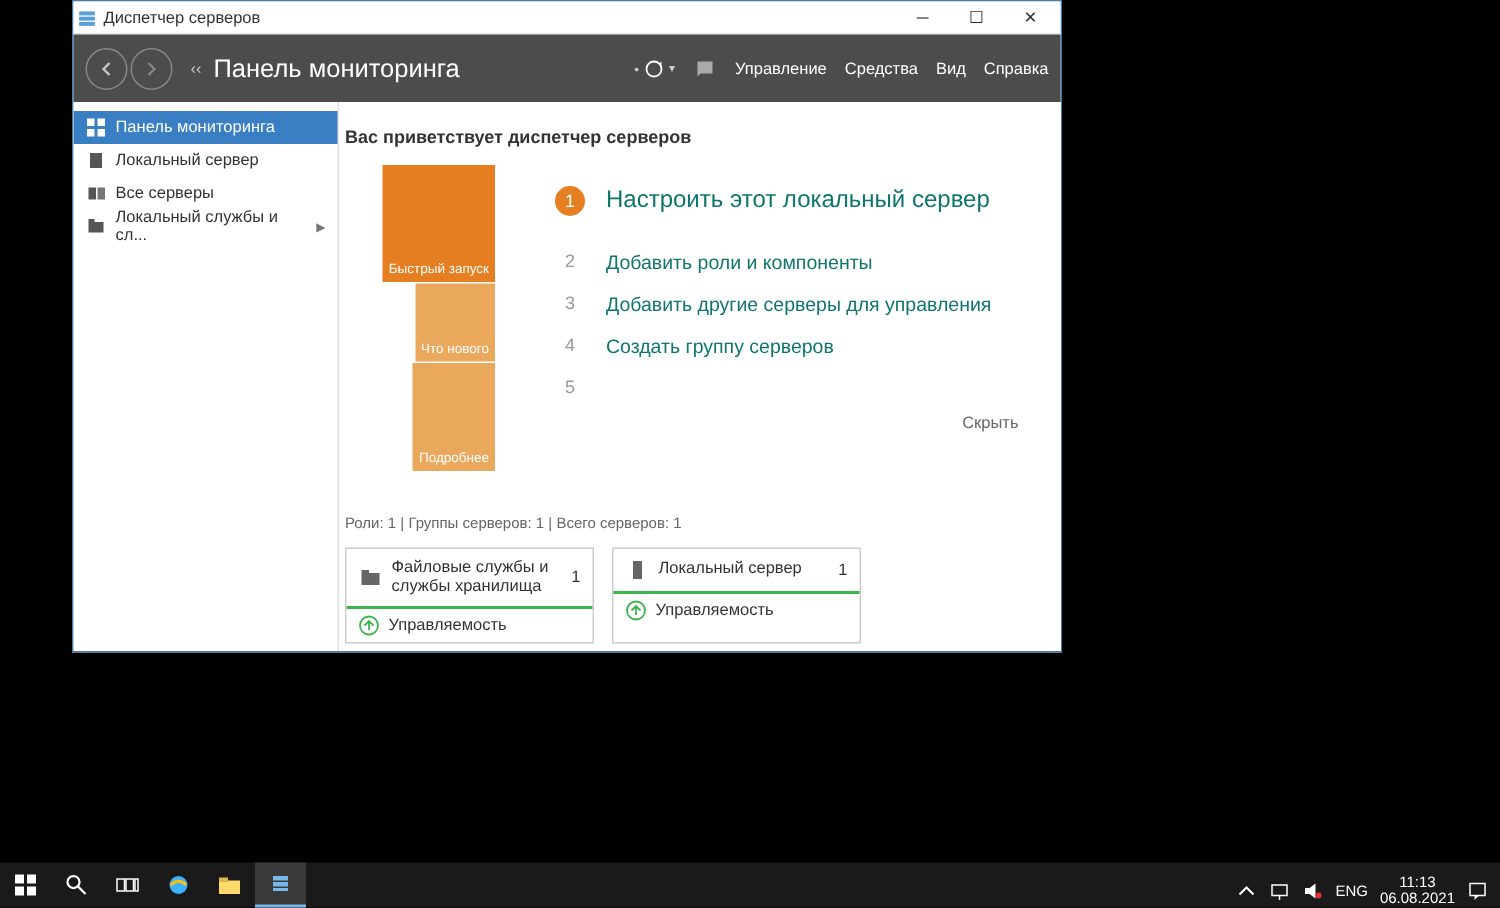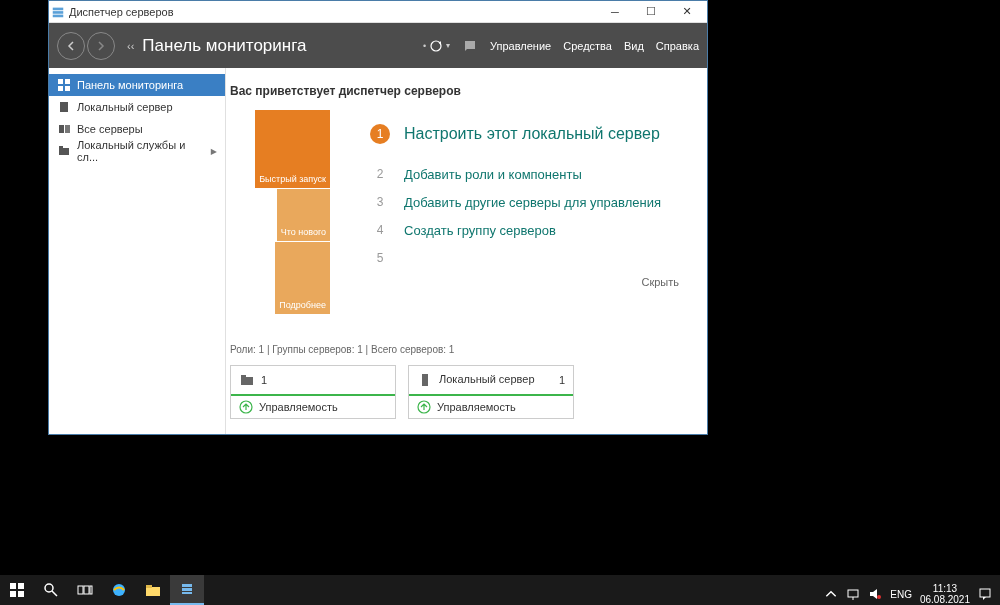--- a/index.html
+++ b/index.html
@@ -206,20 +206,21 @@
 
       <div class="cards">
         <div class="card">
           <div class="card-head">
             <span class="card-icon">
                 <svg viewBox="0 0 16 16">
                   <rect x="2" y="5" width="12" height="8" fill="#666"></rect>
                   <rect x="2" y="3" width="5" height="2" fill="#666"></rect>
                 </svg>
               </span>
+            <span class="card-name">Файловые службы и службы хранилища</span>
             <span class="card-count">1</span>
           </div>
           <div class="card-row">
             <span class="ico"><svg viewBox="0 0 14 14">
                   <circle cx="7" cy="7" r="6" stroke="#3cb54b" fill="none" stroke-width="1.2"></circle>
                   <path d="M7 10 L7 4 M4 7 L7 4 L10 7" stroke="#3cb54b" fill="none" stroke-width="1.2"></path>
                 </svg></span>
             <span>Управляемость</span>
           </div>
         </div>

